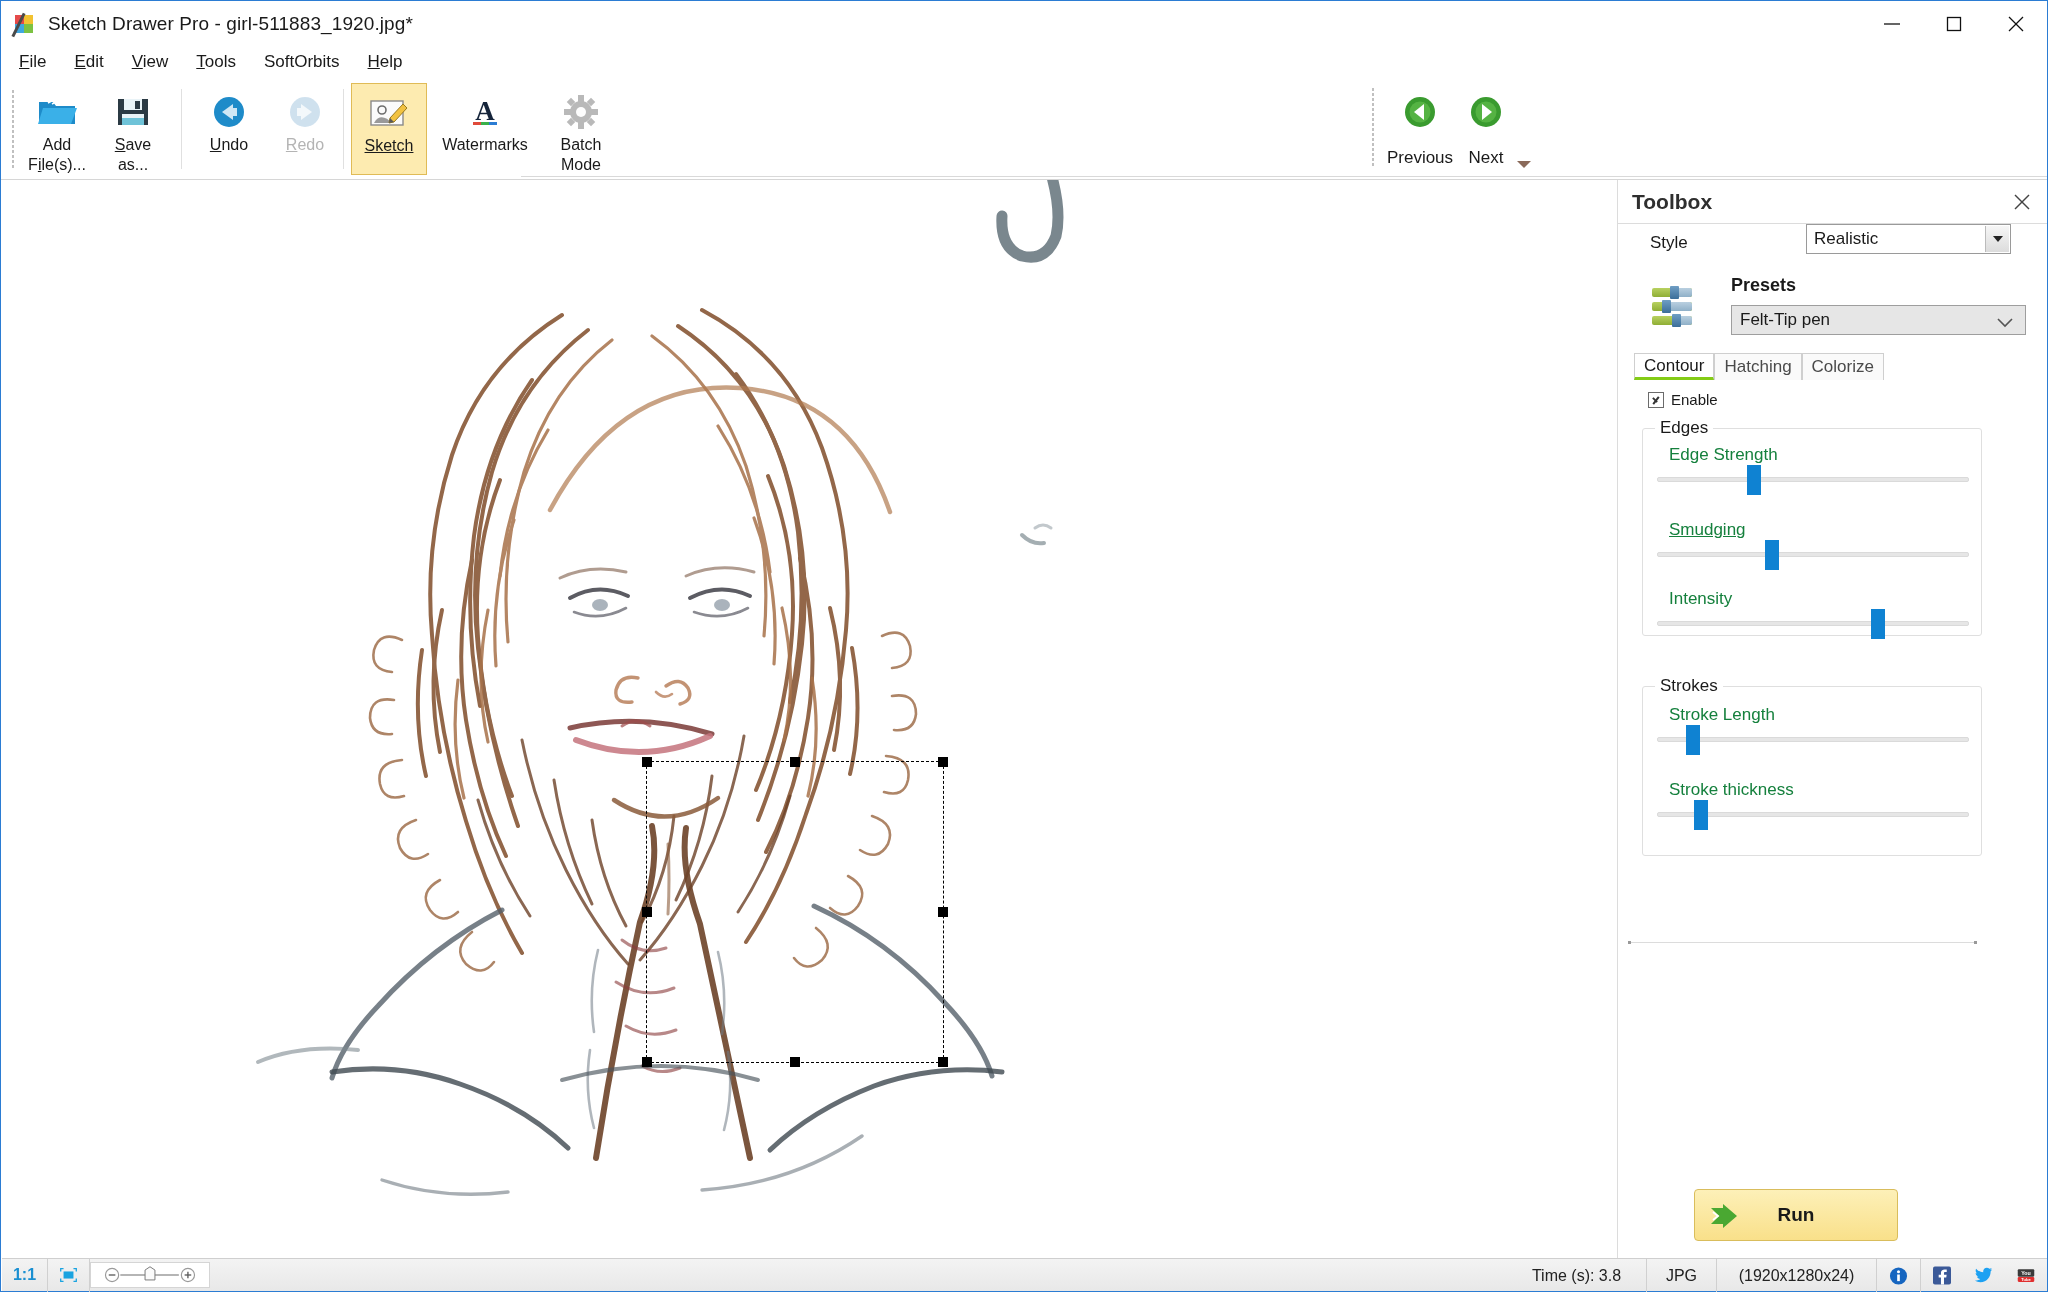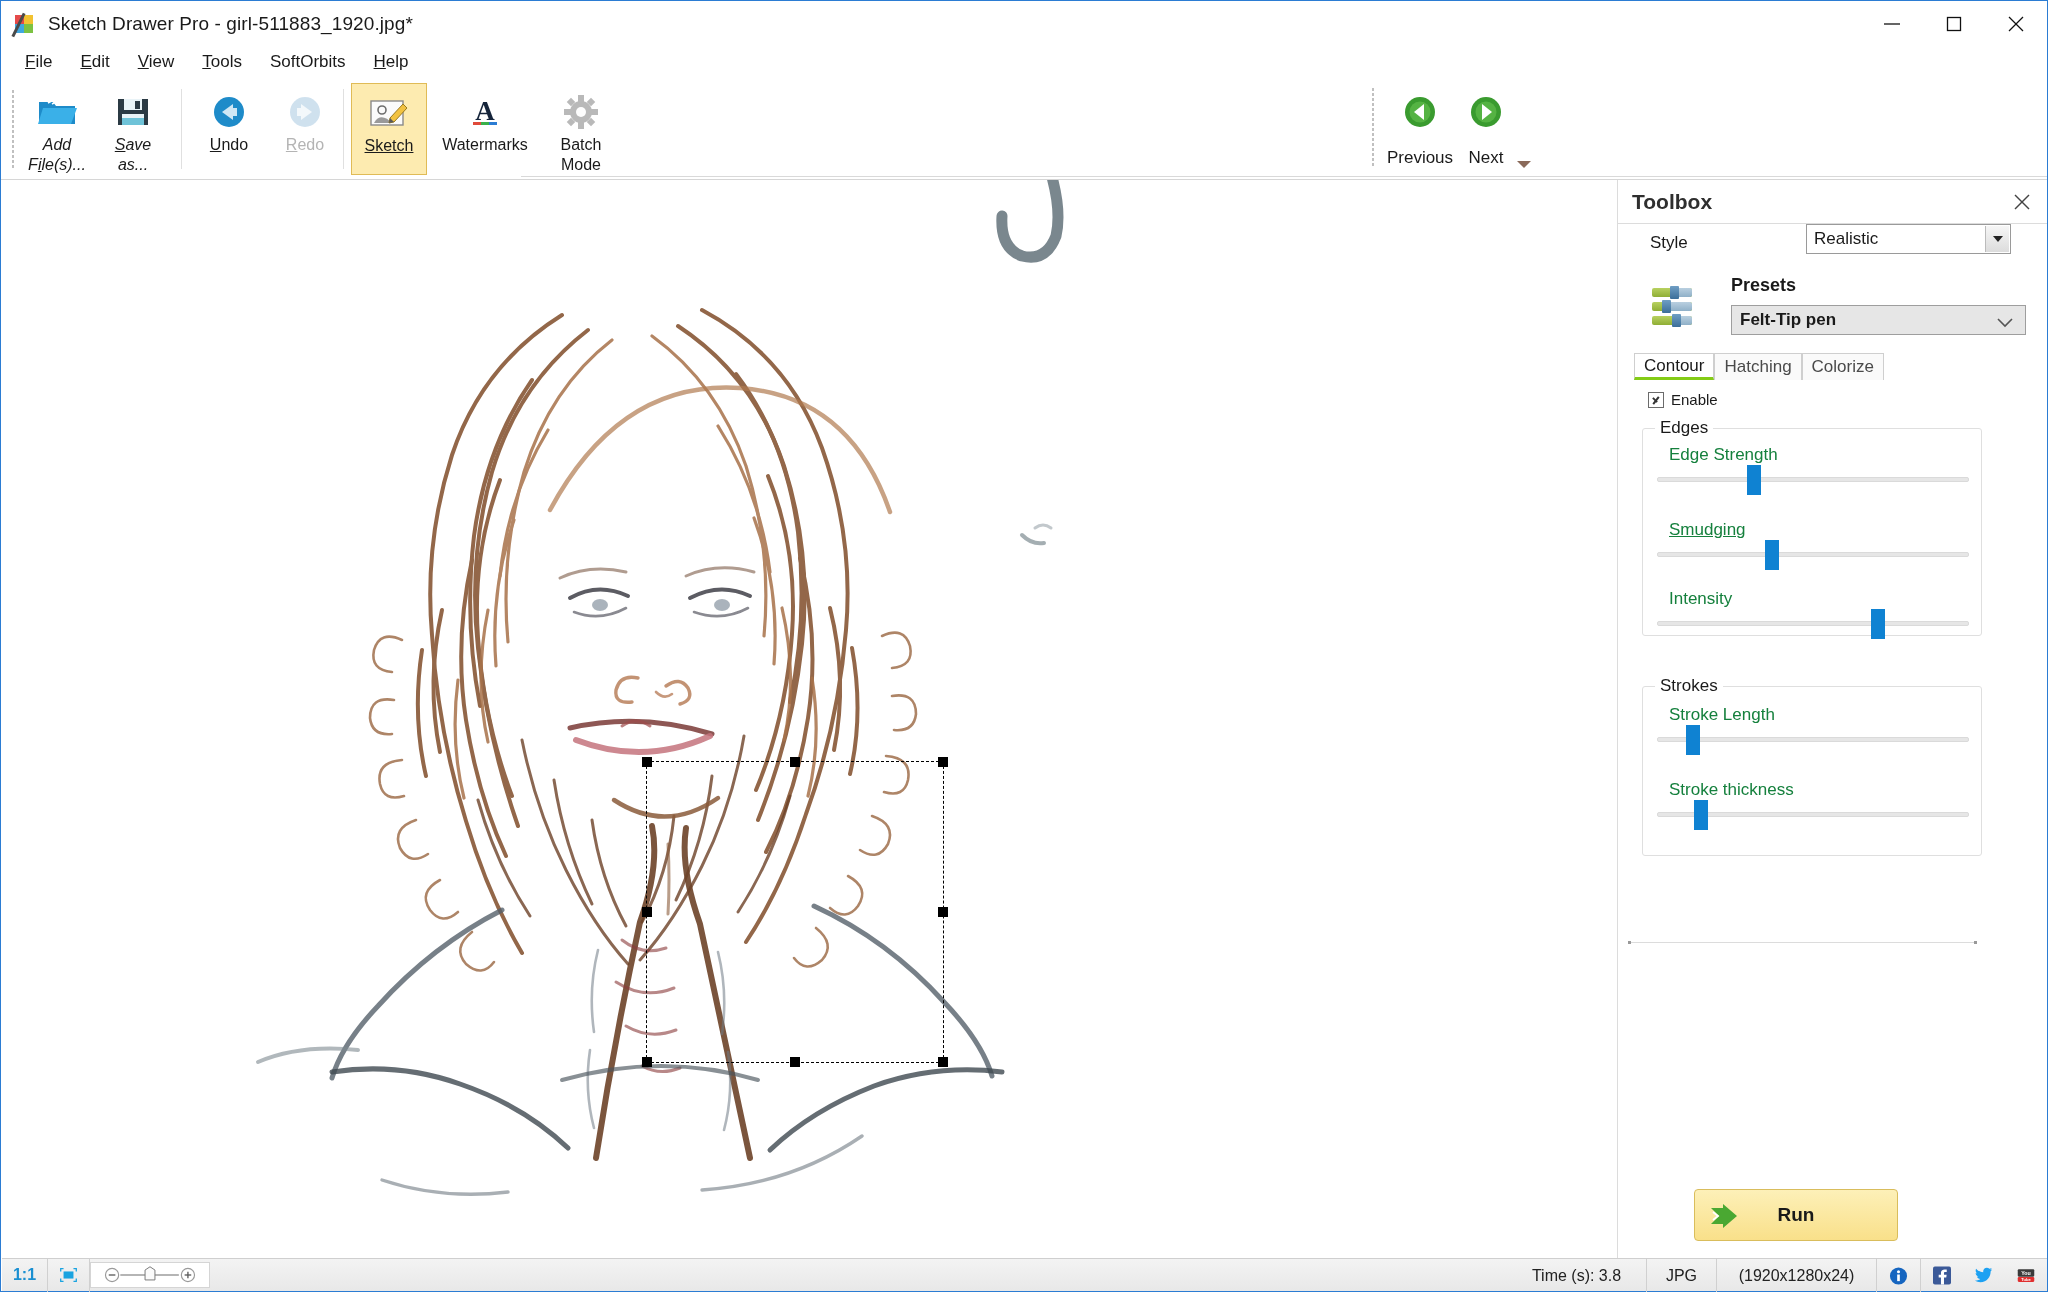--- a/index.html
+++ b/index.html
@@ -43,21 +43,21 @@
   .winbtn {
     width: 62px; height: 46px;
     display: flex; align-items: center; justify-content: center;
   }
   .winbtn svg { display:block; }
 
   
   .menubar {
     position: absolute; left: 0; top: 46px;
     width: 2046px; height: 30px;
-    display: flex; align-items: center; padding-left: 21px;
+    display: flex; align-items: center; padding-left: 15px;
     background: #ffffff;
   }
   .menu-item {
     font-size: 17px; color: #1a1a1a; margin-right: 22px;
     padding: 2px 3px; white-space: nowrap;
   }
   .menu-item u { text-decoration: underline; }
 
   
   .ribbon {
@@ -164,21 +164,21 @@
   .pi-row { position:absolute; left:2px; width:40px; height:9px; border-radius: 2px; }
   .pi-green { background: linear-gradient(#b8d160,#8fae35); }
   .pi-blue  { background: linear-gradient(#b9cfe0,#8fb0c8); }
   .pi-knob  { position:absolute; width:9px; height:13px; top:-2px; background: linear-gradient(#6f9ec4,#3b6e99); border-radius:1px; }
 
   .lbl-presets { position:absolute; left: 113px; top: 51px; font-size: 18px; font-weight: bold; color:#1a1a1a; }
   .sel-presets {
     position: absolute; left: 113px; top: 81px; width: 295px; height: 30px;
     border: 1px solid #9e9e9e; background: #e6e6e6; display:flex; align-items:center;
   }
-  .sel-presets .val { font-size: 17px; color:#1a1a1a; padding-left: 8px; font-weight: bold; }
+  .sel-presets .val { font-size: 17px; color:#1a1a1a; padding-left: 8px; }
   .sel-presets .chev { position:absolute; right: 12px; top: 8px; }
 
   .tabs {
     position: absolute; left: 16px; top: 128px; width: 398px; height: 28px;
     display: flex; align-items: flex-end;
   }
   .tab {
     height: 27px; padding: 0 9px; font-size: 17px; color: #4a4a4a;
     display:flex; align-items:center;
     border-left: 1px solid #cfcfcf; border-top: 1px solid #cfcfcf; border-right: 1px solid #cfcfcf;
@@ -289,21 +289,21 @@
     <div class="menu-item"><u>E</u>dit</div>
     <div class="menu-item"><u>V</u>iew</div>
     <div class="menu-item"><u>T</u>ools</div>
     <div class="menu-item">SoftOrbits</div>
     <div class="menu-item"><u>H</u>elp</div>
   </div>
 
   <div class="ribbon">
     <div class="ribbon-dots"></div>
 
-    <div class="tgroup" style="left:18px;font-style:italic;">
+    <div class="tgroup" style="left:18px;">
 
       <div class="tbtn">
         <div class="ticon">
           <svg width="42" height="34" viewBox="0 0 42 34">
             <path d="M3 7 L17 7 L20 11 L39 11 L39 29 L3 29 Z" fill="#1e8bc9"></path>
             <path d="M7 13 L41 13 L35 29 L2 29 Z" fill="#3ab0e8"></path>
             <g stroke="#ffffff" stroke-width="1.6">
               <line x1="12" y1="8" x2="19" y2="4"></line>
                 <line x1="16" y1="9" x2="23" y2="5"></line>
               <line x1="20" y1="10" x2="27" y2="6"></line>

